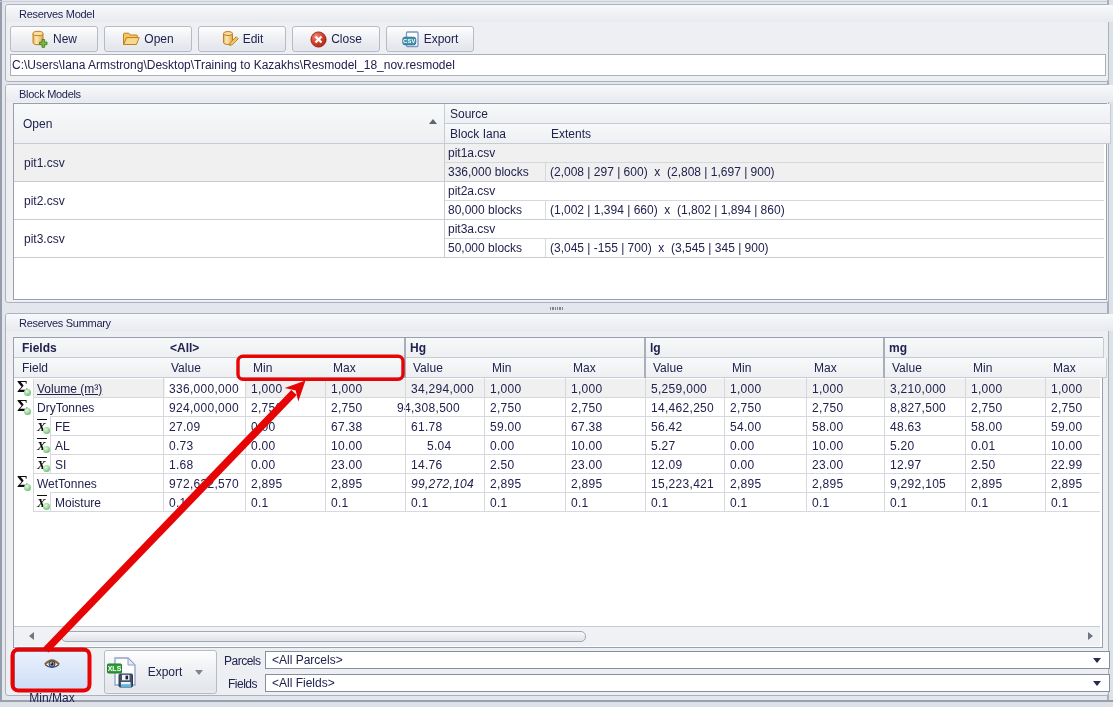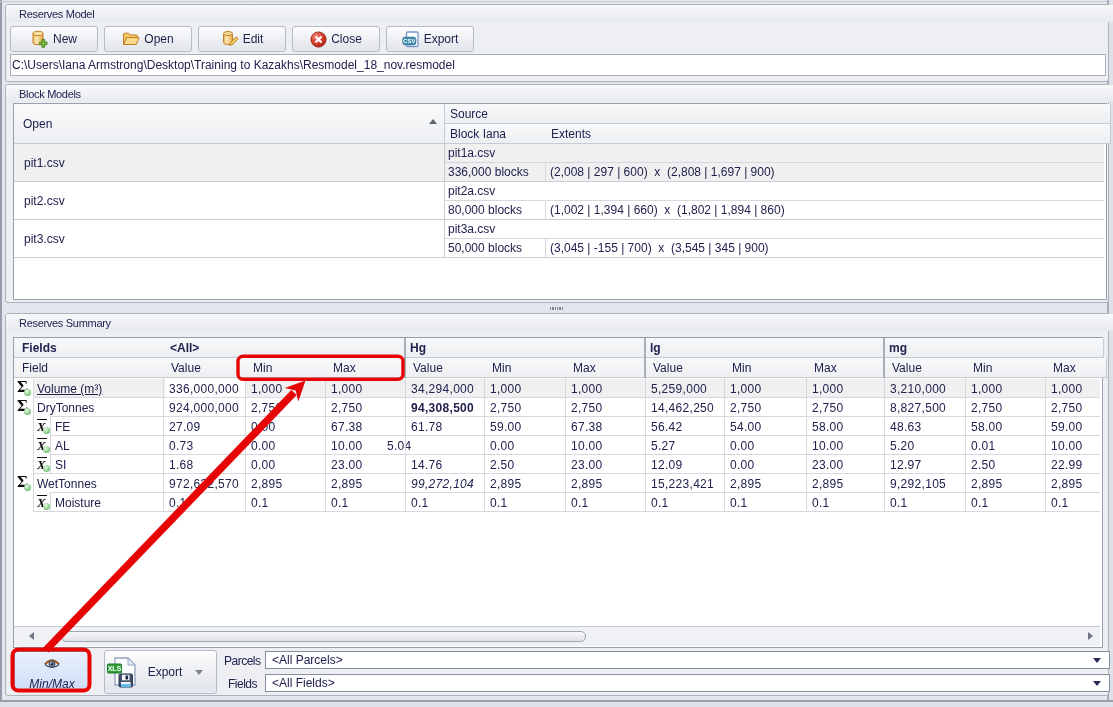--- a/index.html
+++ b/index.html
@@ -179,21 +179,21 @@
 <div class="cell" style="left:807px;top:379px;width:77px;height:19px;letter-spacing:0.3px;">1,000</div>
 <div class="cell" style="left:885px;top:379px;width:80px;height:19px;letter-spacing:0.3px;">3,210,000</div>
 <div class="cell" style="left:966px;top:379px;width:79px;height:19px;letter-spacing:0.3px;">1,000</div>
 <div class="cell" style="left:1046px;top:379px;width:53px;height:19px;letter-spacing:0.3px;">1,000</div>
 <div class="hline" style="left:33px;top:397px;width:1067px;"></div>
 <div class="abs" style="left:17px;top:400px;"><span style="position:relative;display:inline-block;width:15px;height:16px;"><span style="font-family:'Liberation Serif';font-weight:bold;font-size:17px;color:#0c0c0c;position:absolute;left:0;top:-4px;">Σ</span><span style="position:absolute;left:7px;top:8px;width:7px;height:7px;border-radius:50%;background:radial-gradient(circle at 40% 35%,#e8fbe2,#8fce8f 55%,#4a9e53);"></span></span></div>
 <div class="cell" style="left:37px;top:398px;width:128px;height:19px;padding-left:0;">DryTonnes</div>
 <div class="cell" style="left:164px;top:398px;width:81px;height:19px;letter-spacing:0.3px;">924,000,000</div>
 <div class="cell" style="left:246px;top:398px;width:79px;height:19px;letter-spacing:0.3px;">2,750</div>
 <div class="cell" style="left:326px;top:398px;width:79px;height:19px;letter-spacing:0.3px;">2,750</div>
-<div class="cell" style="left:406px;top:398px;width:78px;height:19px;letter-spacing:0.3px;font-weight:bold;">94,308,500</div>
+<div class="cell" style="left:392px;top:398px;width:78px;height:19px;letter-spacing:0.3px;">94,308,500</div>
 <div class="cell" style="left:485px;top:398px;width:80px;height:19px;letter-spacing:0.3px;">2,750</div>
 <div class="cell" style="left:566px;top:398px;width:79px;height:19px;letter-spacing:0.3px;">2,750</div>
 <div class="cell" style="left:646px;top:398px;width:78px;height:19px;letter-spacing:0.3px;">14,462,250</div>
 <div class="cell" style="left:725px;top:398px;width:81px;height:19px;letter-spacing:0.3px;">2,750</div>
 <div class="cell" style="left:807px;top:398px;width:77px;height:19px;letter-spacing:0.3px;">2,750</div>
 <div class="cell" style="left:885px;top:398px;width:80px;height:19px;letter-spacing:0.3px;">8,827,500</div>
 <div class="cell" style="left:966px;top:398px;width:79px;height:19px;letter-spacing:0.3px;">2,750</div>
 <div class="cell" style="left:1046px;top:398px;width:53px;height:19px;letter-spacing:0.3px;">2,750</div>
 <div class="hline" style="left:50px;top:416px;width:1050px;"></div>
 <div class="abs" style="left:36px;top:419px;"><span style="position:relative;display:inline-block;width:15px;height:16px;"><span style="font-family:'Liberation Serif';font-style:italic;font-weight:bold;font-size:13px;color:#0c0c0c;position:absolute;left:1px;top:0px;">X</span><span style="position:absolute;left:1px;top:0px;width:10px;height:1px;background:#0c0c0c;"></span><span style="position:absolute;left:7px;top:8px;width:7px;height:7px;border-radius:50%;background:radial-gradient(circle at 40% 35%,#e8fbe2,#8fce8f 55%,#4a9e53);"></span></span></div>
@@ -209,21 +209,21 @@
 <div class="cell" style="left:807px;top:417px;width:77px;height:19px;letter-spacing:0.3px;">58.00</div>
 <div class="cell" style="left:885px;top:417px;width:80px;height:19px;letter-spacing:0.3px;">48.63</div>
 <div class="cell" style="left:966px;top:417px;width:79px;height:19px;letter-spacing:0.3px;">58.00</div>
 <div class="cell" style="left:1046px;top:417px;width:53px;height:19px;letter-spacing:0.3px;">59.00</div>
 <div class="hline" style="left:50px;top:435px;width:1050px;"></div>
 <div class="abs" style="left:36px;top:438px;"><span style="position:relative;display:inline-block;width:15px;height:16px;"><span style="font-family:'Liberation Serif';font-style:italic;font-weight:bold;font-size:13px;color:#0c0c0c;position:absolute;left:1px;top:0px;">X</span><span style="position:absolute;left:1px;top:0px;width:10px;height:1px;background:#0c0c0c;"></span><span style="position:absolute;left:7px;top:8px;width:7px;height:7px;border-radius:50%;background:radial-gradient(circle at 40% 35%,#e8fbe2,#8fce8f 55%,#4a9e53);"></span></span></div>
 <div class="cell" style="left:55px;top:436px;width:110px;height:19px;padding-left:0;">AL</div>
 <div class="cell" style="left:164px;top:436px;width:81px;height:19px;letter-spacing:0.3px;">0.73</div>
 <div class="cell" style="left:246px;top:436px;width:79px;height:19px;letter-spacing:0.3px;">0.00</div>
 <div class="cell" style="left:326px;top:436px;width:79px;height:19px;letter-spacing:0.3px;">10.00</div>
-<div class="cell" style="left:382px;top:436px;width:78px;height:19px;letter-spacing:0.3px;">5.04</div>
+<div class="cell" style="left:422px;top:436px;width:78px;height:19px;letter-spacing:0.3px;">5.04</div>
 <div class="cell" style="left:485px;top:436px;width:80px;height:19px;letter-spacing:0.3px;">0.00</div>
 <div class="cell" style="left:566px;top:436px;width:79px;height:19px;letter-spacing:0.3px;">10.00</div>
 <div class="cell" style="left:646px;top:436px;width:78px;height:19px;letter-spacing:0.3px;">5.27</div>
 <div class="cell" style="left:725px;top:436px;width:81px;height:19px;letter-spacing:0.3px;">0.00</div>
 <div class="cell" style="left:807px;top:436px;width:77px;height:19px;letter-spacing:0.3px;">10.00</div>
 <div class="cell" style="left:885px;top:436px;width:80px;height:19px;letter-spacing:0.3px;">5.20</div>
 <div class="cell" style="left:966px;top:436px;width:79px;height:19px;letter-spacing:0.3px;">0.01</div>
 <div class="cell" style="left:1046px;top:436px;width:53px;height:19px;letter-spacing:0.3px;">10.00</div>
 <div class="hline" style="left:50px;top:454px;width:1050px;"></div>
 <div class="abs" style="left:36px;top:457px;"><span style="position:relative;display:inline-block;width:15px;height:16px;"><span style="font-family:'Liberation Serif';font-style:italic;font-weight:bold;font-size:13px;color:#0c0c0c;position:absolute;left:1px;top:0px;">X</span><span style="position:absolute;left:1px;top:0px;width:10px;height:1px;background:#0c0c0c;"></span><span style="position:absolute;left:7px;top:8px;width:7px;height:7px;border-radius:50%;background:radial-gradient(circle at 40% 35%,#e8fbe2,#8fce8f 55%,#4a9e53);"></span></span></div>
@@ -293,21 +293,21 @@
 <div class="btn" style="left:14px;top:651px;width:74px;height:38px;flex-direction:column;background:linear-gradient(#eaf1fd,#cdddf7);border-color:#8a94a6;justify-content:flex-start;">
     <span style="display:flex;margin-top:6px;">
       <svg width="16" height="12" viewBox="0 0 16 12">
 <path d="M1 6.5 Q8 -1.8 15 6.5" fill="#fdf8ef" stroke="#9a5f28" stroke-width="2.3"></path>
 <path d="M1 6.5 Q8 12.5 15 6.5" fill="#fff" stroke="#39435f" stroke-width="1.1"></path>
 <circle cx="8" cy="6" r="3.1" fill="#7b93ad" stroke="#2d3a55" stroke-width="0.9"></circle>
 <circle cx="8" cy="6" r="1.4" fill="#16223c"></circle>
 <circle cx="7" cy="5" r="0.8" fill="#dfe8f2"></circle>
 </svg>
     </span>
-    <span style="margin-top:7px;font-style:italic;">Min/Max</span>
+    <span style="margin-top:21px;">Min/Max</span>
   </div>
 <div class="btn" style="left:104px;top:650px;width:111px;height:42px;">
     <span style="display:flex;margin-right:6px;margin-left:-12px;">
       <svg width="31" height="32" viewBox="0 0 31 32">
 <path d="M9 2 h13 l7 7 v20 h-20 z" fill="#fbfcfe" stroke="#93a3c4" stroke-width="1.3"></path>
 <path d="M22 2 l7 7 h-7 z" fill="#e3e8f1" stroke="#93a3c4" stroke-width="1"></path>
 <rect x="1.5" y="8" width="14" height="9" rx="1" fill="#2f9e33" stroke="#1c7a2c"></rect>
 <text x="8.5" y="15" font-family="Liberation Sans" font-size="7" font-weight="bold" fill="#fff" text-anchor="middle">XLS</text>
 <rect x="13" y="18" width="13.5" height="13" rx="1.2" fill="#44536b" stroke="#2b3850"></rect>
 <rect x="16" y="18.8" width="7.5" height="5.5" fill="#f2f4f8"></rect>

